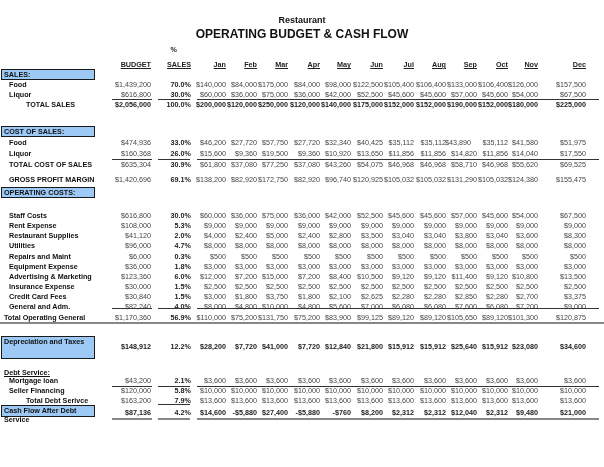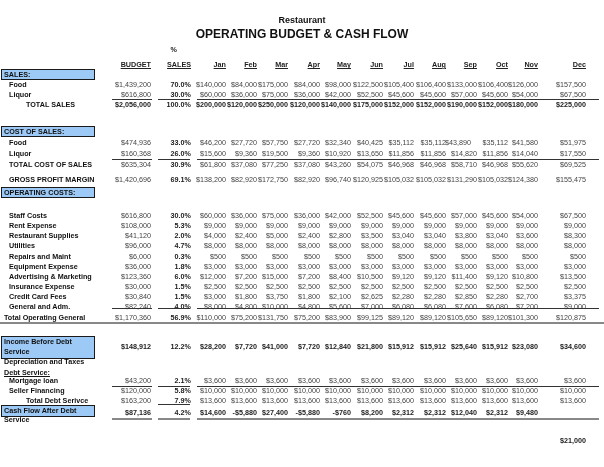--- a/index.html
+++ b/index.html
@@ -48,21 +48,20 @@
     <span class="m" style="right: 127px;">Sep</span>
     <span class="m" style="right: 96px;">Oct</span>
     <span class="m" style="right: 66px;">Nov</span>
     <span class="m" style="right: 18px;">Dec</span>
   </div>
 
 <div class="box" style="top:69px;height:11px;">SALES:</div>
 <div class="box" style="top:126px;height:11px;">COST OF SALES:</div>
 <div class="box" style="top:187px;height:11px;">OPERATING COSTS:</div>
 <div class="box" style="top:336px;height:23px;line-height:10px;">
-  <div>Income Before Debt Service</div>
   <div> Depreciation and Taxes</div>
 </div>
 <div class="row" style="top:368px;">
   <span class="lbl" style="text-decoration:underline;">Debt Service:</span>
 </div>
 <div class="box" style="top:405px;height:12px;">Cash Flow After Debt Service</div>
 
 <div id="rows">
     <div class="row" style="top: 80px;">
       <span class="lbl ind">Food</span>
@@ -444,21 +443,21 @@
       <span class="m c" style="right: 347px;">-$5,880</span>
       <span class="m c" style="right: 316px;">$27,400</span>
       <span class="m c" style="right: 284px;">-$5,880</span>
       <span class="m c" style="right: 253px;">-$760</span>
       <span class="m c" style="right: 221px;">$8,200</span>
       <span class="m c" style="right: 190px;">$2,312</span>
       <span class="m c" style="right: 158px;">$2,312</span>
       <span class="m c" style="right: 127px;">$12,040</span>
       <span class="m c" style="right: 96px;">$2,312</span>
       <span class="m c" style="right: 66px;">$9,480</span>
-      <span class="m c" style="right: 18px; margin-top: 28px;">$21,000</span>
+      <span class="m c" style="right: 18px;">$21,000</span>
     </div>
   </div>
 
 <div class="line" style="top:99px;left:112px;width:40px;"></div>
 <div class="line" style="top:99px;left:158px;width:32px;"></div>
 <div class="line" style="top:99px;left:197px;width:402px;"></div>
 <div class="line" style="top:159px;left:112px;width:40px;"></div>
 <div class="line" style="top:159px;left:158px;width:32px;"></div>
 <div class="line" style="top:159px;left:197px;width:402px;"></div>
 <div class="line" style="top:308px;left:112px;width:40px;"></div>

